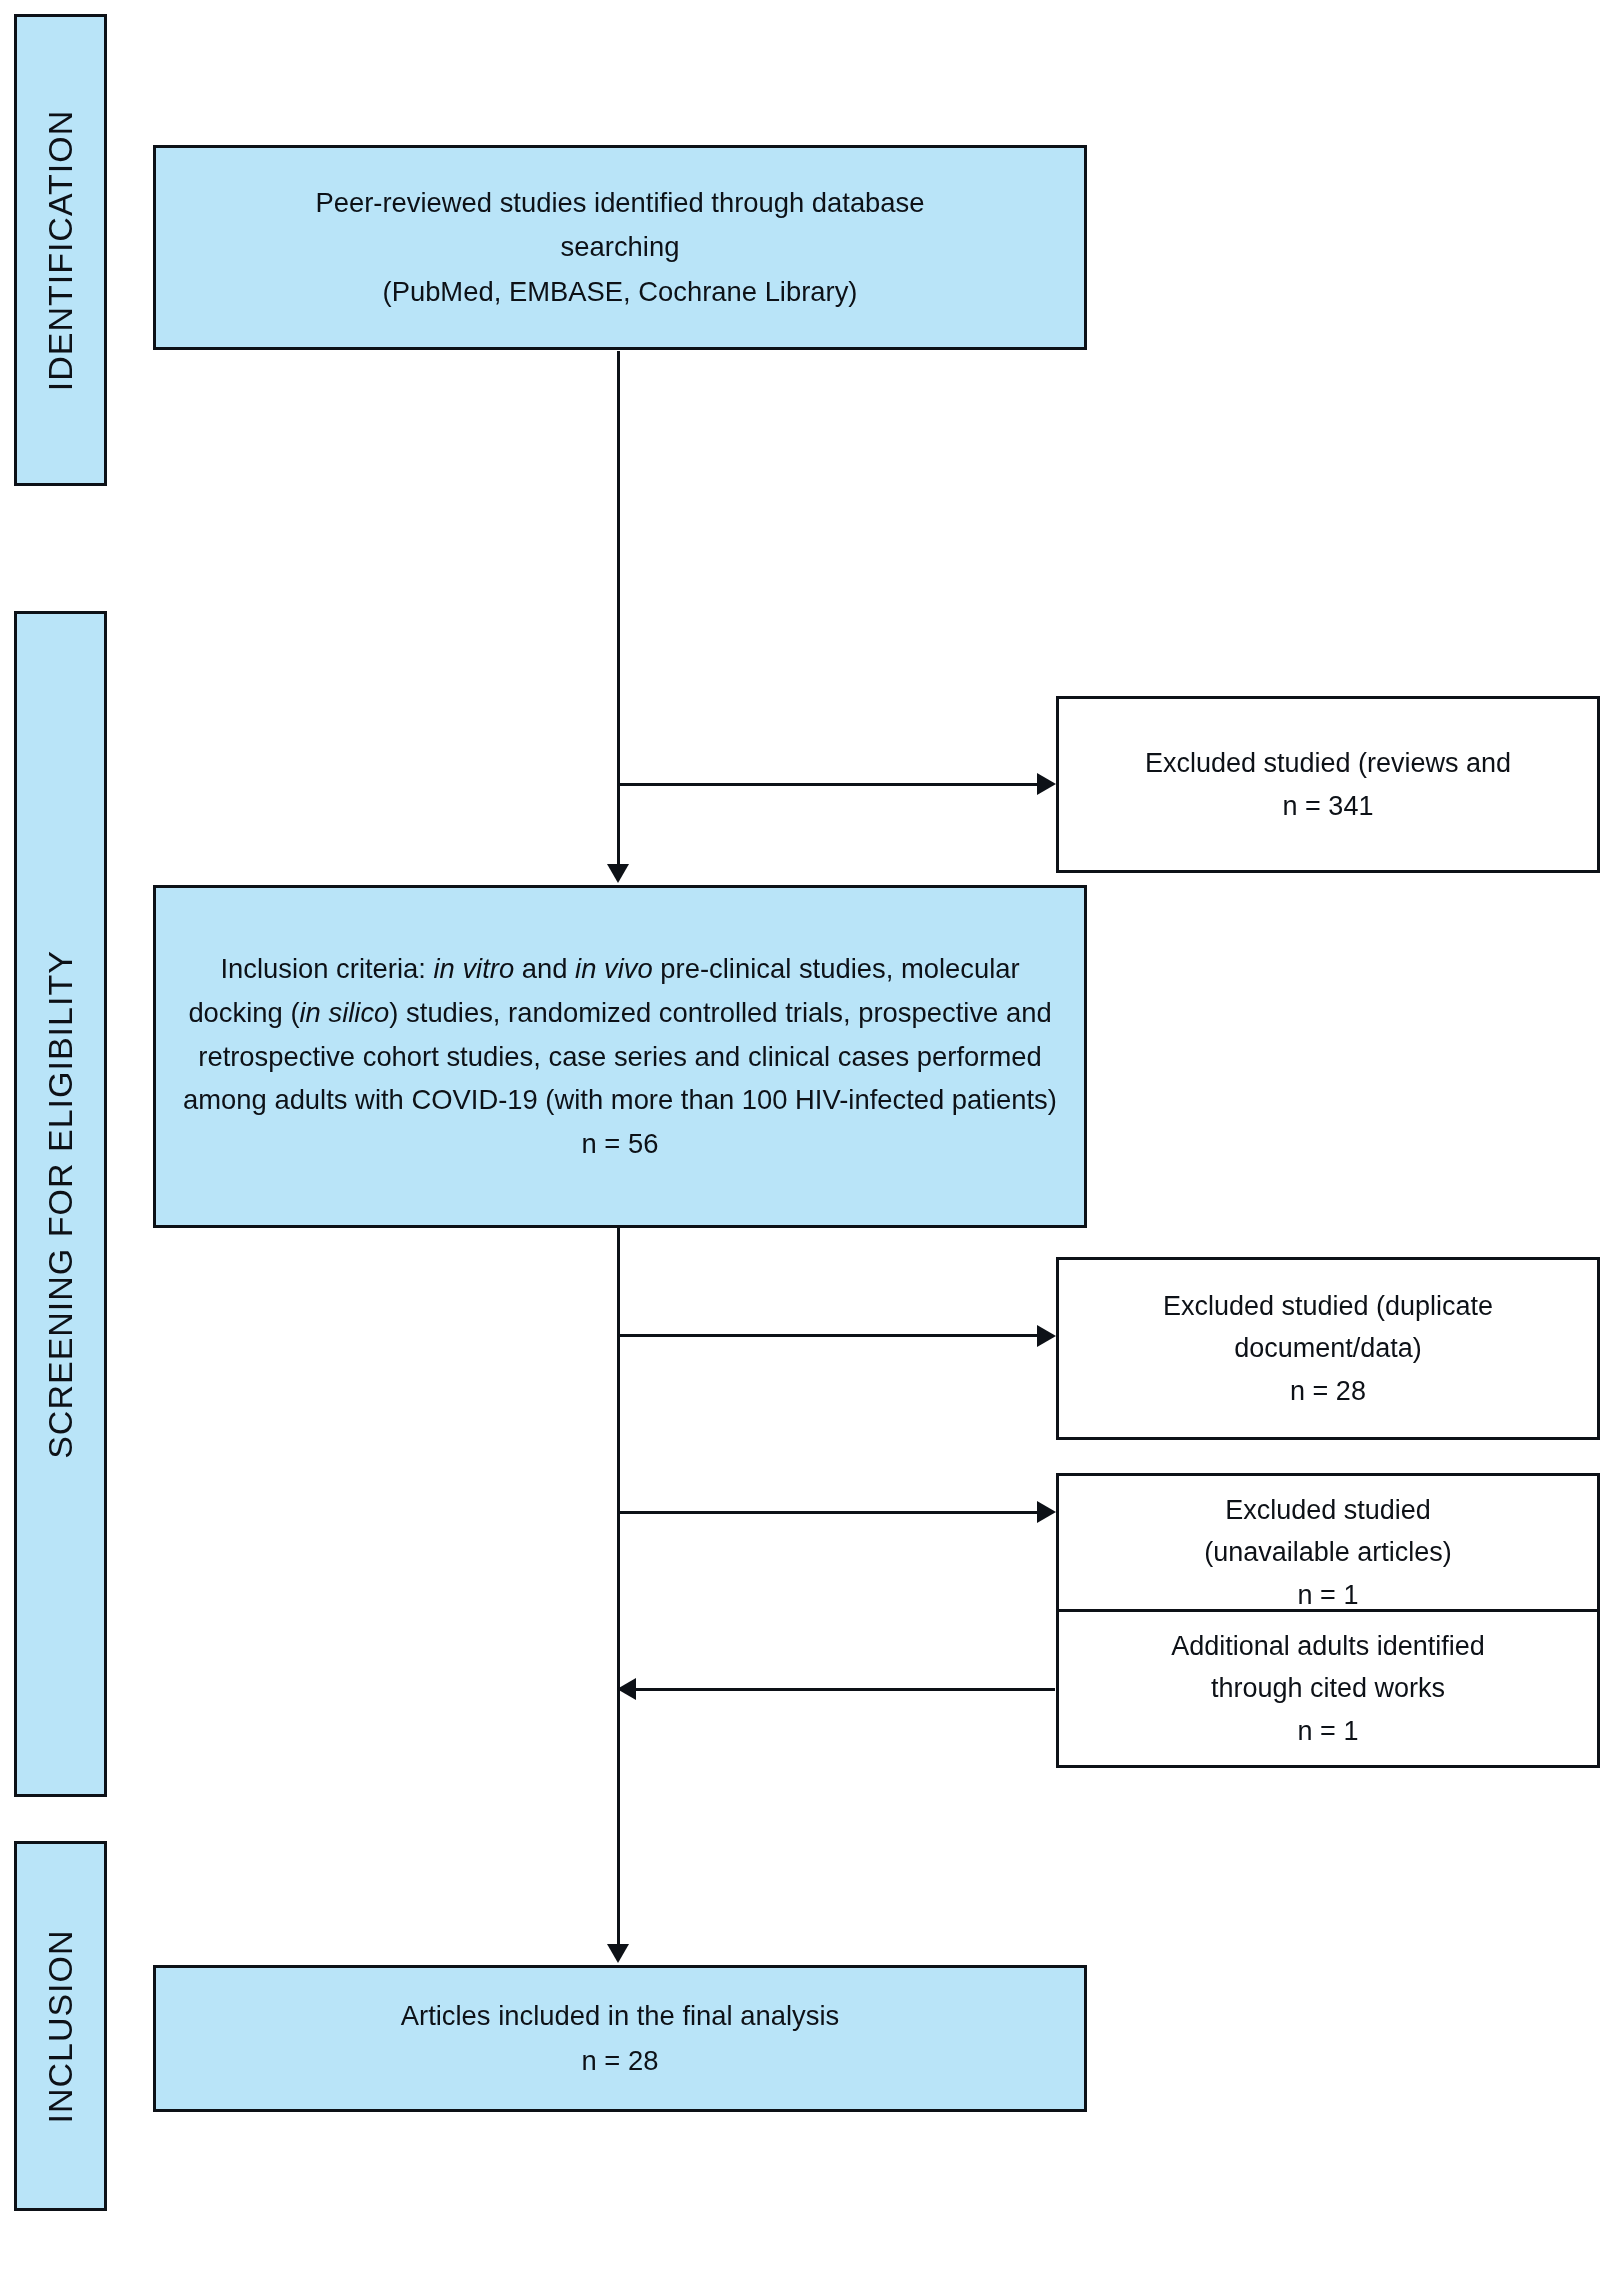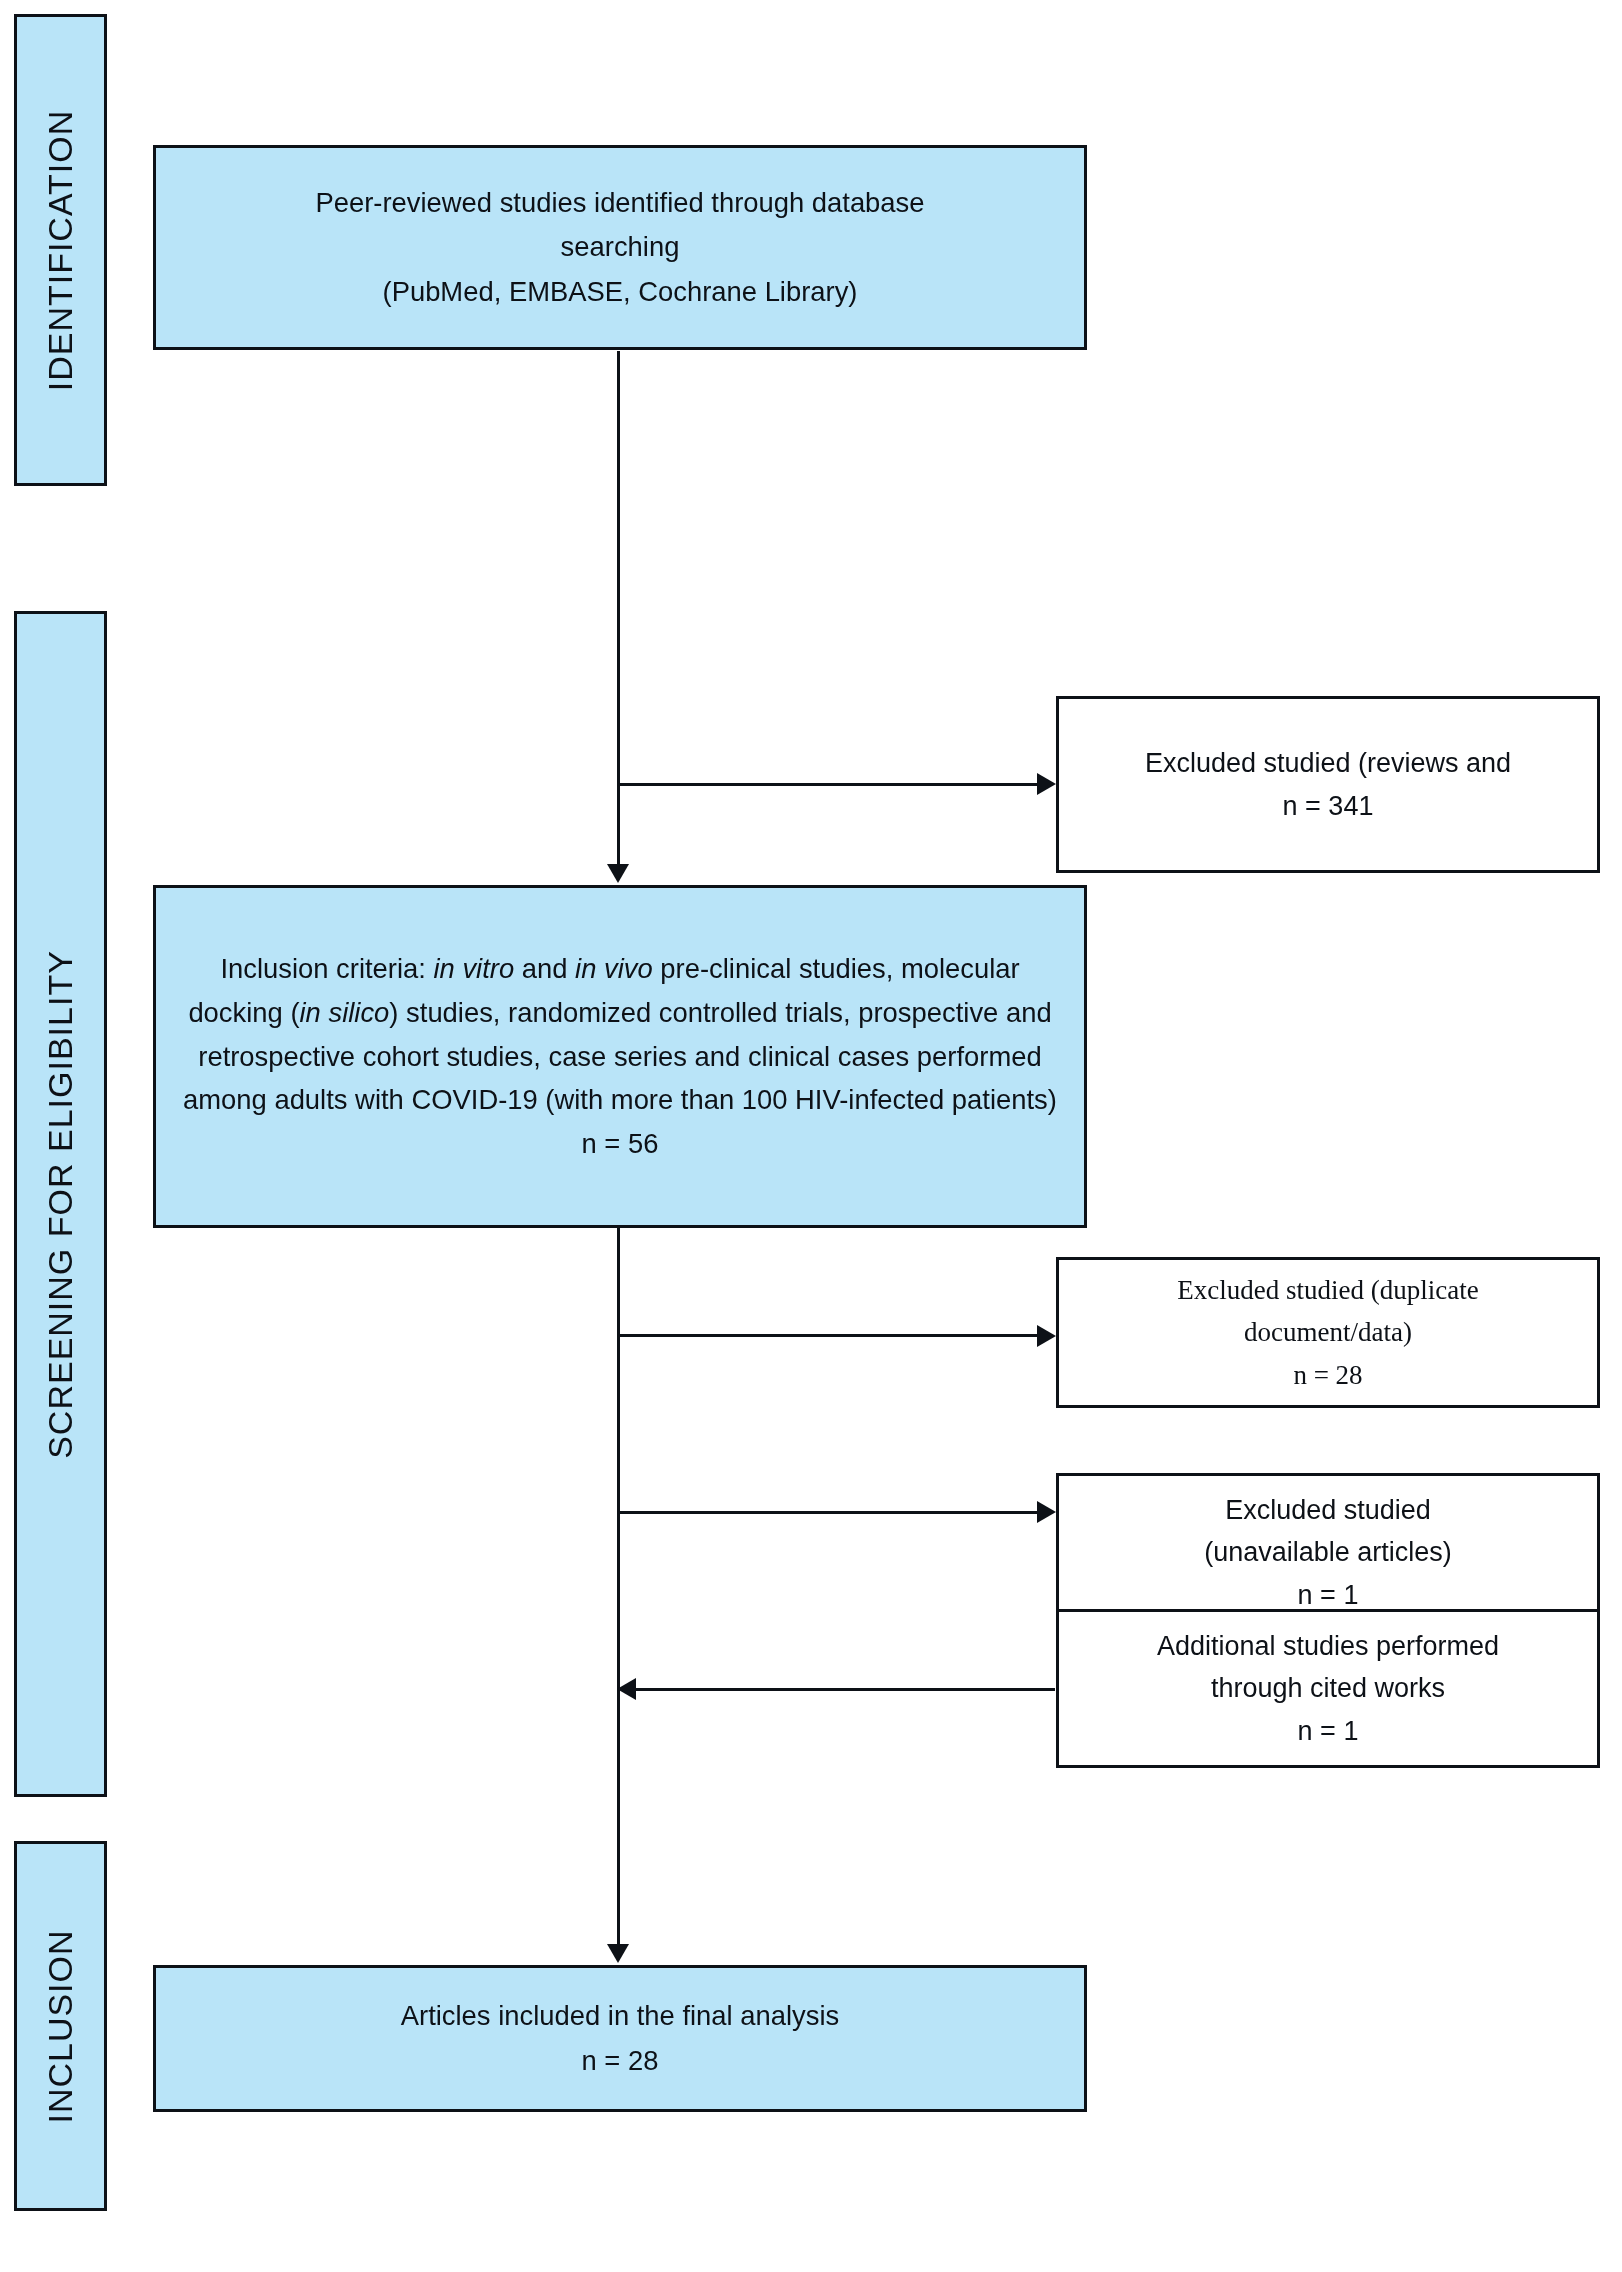--- a/index.html
+++ b/index.html
@@ -160,39 +160,39 @@
 
   <div class="hline" style="left:617px; top:1334px; width:421px; height:3.2px;"></div>
   <div class="arrow-right" style="left:1037px; top:1325px;"></div>
 
   <div class="hline" style="left:617px; top:1511px; width:421px; height:3.2px;"></div>
   <div class="arrow-right" style="left:1037px; top:1501px;"></div>
 
   <div class="hline" style="left:636px; top:1688px; width:419px; height:3.2px;"></div>
   <div class="arrow-left" style="left:617px; top:1678px;"></div>
 
-  <div class="box white" style="left:1056px; top:1257px; width:544px; height:151px;font-family:Liberation Serif, serif;">
+  <div class="box white" style="left:1056px; top:1257px; width:544px; height:183px;">
     <div class="box-text side">
       <div>Excluded studied (duplicate</div>
       <div>document/data)</div>
       <div>n = 28</div>
     </div>
   </div>
 
   <div class="box white" style="left:1056px; top:1433px; width:544px; height:159px;margin-top:40px;">
     <div class="box-text side">
       <div>Excluded studied</div>
       <div>(unavailable articles)</div>
       <div>n = 1</div>
     </div>
   </div>
 
   <div class="box white" style="left:1056px; top:1609px; width:544px; height:159px;">
     <div class="box-text side">
-      <div>Additional studies performed</div>
+      <div>Additional adults identified</div>
       <div>through cited works</div>
       <div>n = 1</div>
     </div>
   </div>
 
   <div class="box blue" style="left:153px; top:1965px; width:934px; height:147px;">
     <div class="box-text">
       <div>Articles included in the final analysis</div>
       <div>n = 28</div>
     </div>

